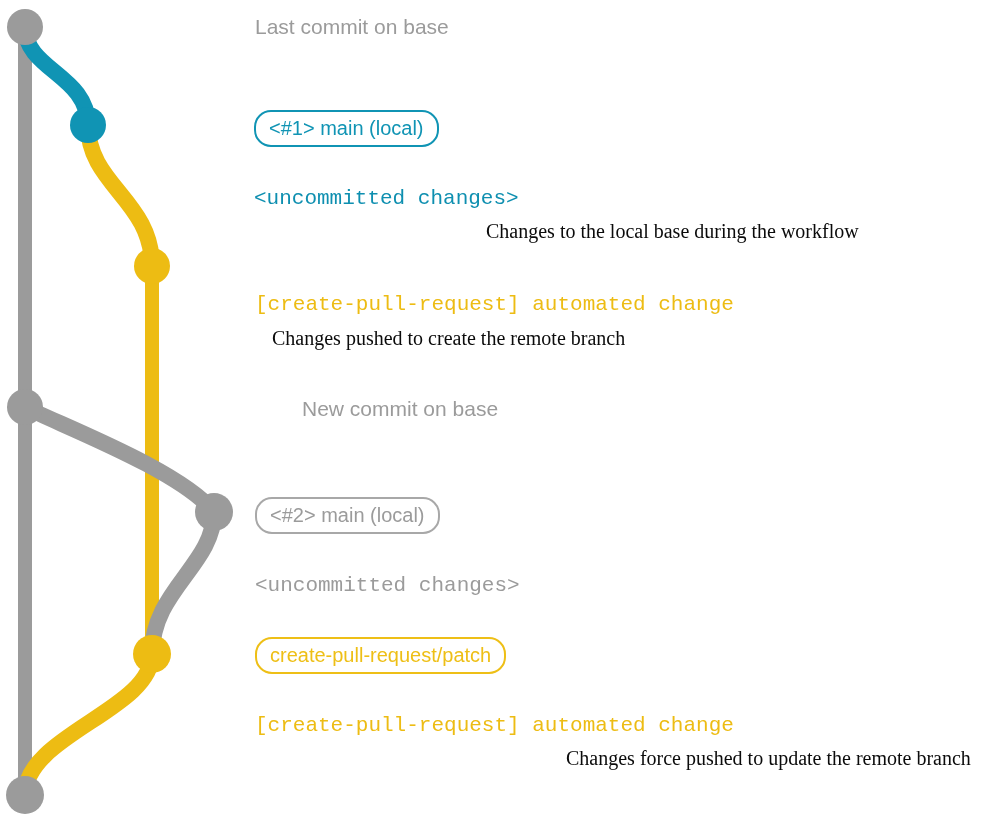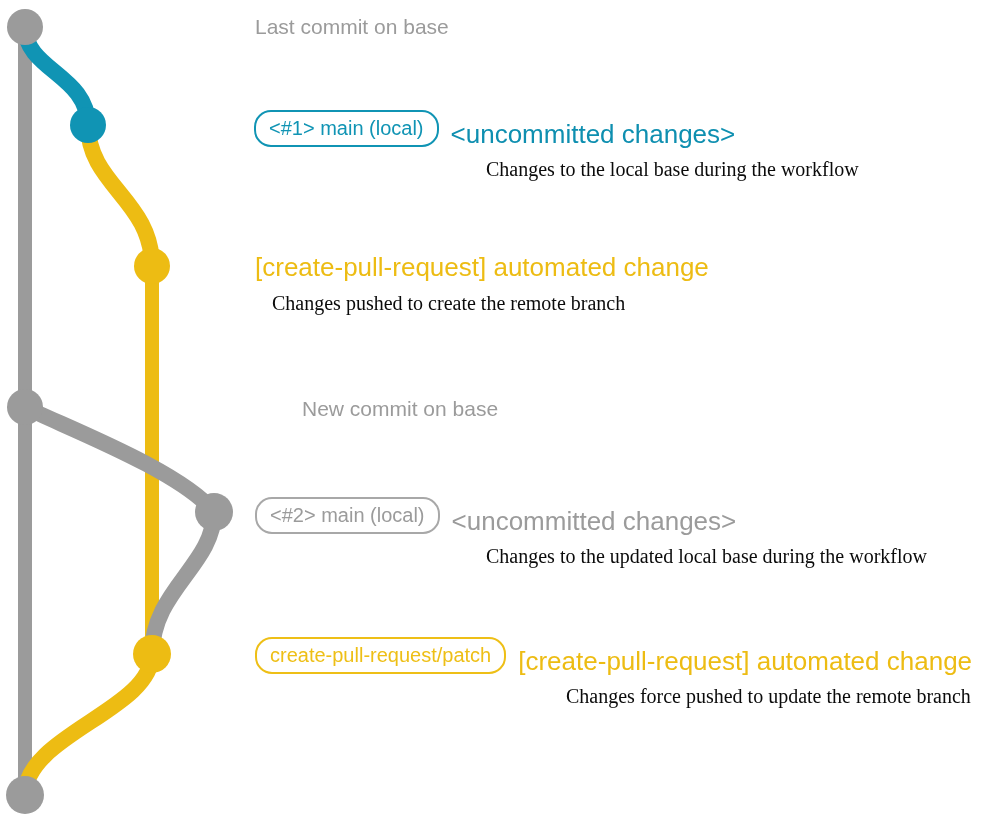--- a/index.html
+++ b/index.html
@@ -60,43 +60,45 @@
     background: #ffffff;
     vertical-align: middle;
   }
   .badge.teal   { border-color: #1094b4; color: #1094b4; }
   .badge.gray   { border-color: #a8a8a8; color: #9b9b9b; }
   .badge.yellow { border-color: #eebf16; color: #eebf16; }
 
   
   .subject {
     display: inline-block;
-    font-family: Liberation Sans, sans-serif;
-    font-size: 26px;
+    font-family: Liberation Mono, monospace;
+    font-size: 21px;
     line-height: 1;
     white-space: nowrap;
     vertical-align: middle;
+    margin-top: 40px;
   }
   .subject.teal   { color: #0e8fb0; }
   .subject.gray   { color: #9b9b9b; }
   .subject.yellow { color: #edbc13; }
 
   
   .description {
     font-family: "Liberation Serif", serif;
     font-size: 20px;
     line-height: 1;
     color: #0b0b0b;
     white-space: nowrap;
   }
 
   .inline-row {
     display: flex;
-    align-items: flex-end;
-    gap: 12px;
+    align-items: flex-start;
+    gap: 1px;
+    flex-direction: column;
   }
 </style>
 </head>
 <body>
 
 <svg id="graph-svg" viewBox="0 0 981 827" aria-hidden="true">
 
   <path d="M 25 27 L 25 795" stroke="#9b9b9b" stroke-width="14" fill="none" stroke-linecap="round"></path>
 
   <path d="M 25 27 C 25 70, 88 75, 88 125" stroke="#1094b4" stroke-width="16" fill="none" stroke-linecap="round"></path>
@@ -141,21 +143,20 @@
 
   <div class="row" style="left:255px; top:398px;margin-left:47px;">
     <div class="section-heading">New commit on base</div>
   </div>
 
   <div class="row" style="left:255px; top:497px;">
     <div class="inline-row">
       <span class="badge gray">&lt;#2&gt; main (local)</span>
       <span class="subject gray">&lt;uncommitted changes&gt;</span>
     </div>
-    <div class="description" style="margin-left:231px; margin-top:12px;">Changes to the updated local base during the workflow</div>
   </div>
 
   <div class="row" style="left:255px; top:637px;">
     <div class="inline-row">
       <span class="badge yellow">create-pull-request/patch</span>
       <span class="subject yellow">[create-pull-request] automated change</span>
     </div>
     <div class="description" style="margin-left:311px; margin-top:12px;">Changes force pushed to update the remote branch</div>
   </div>
 

